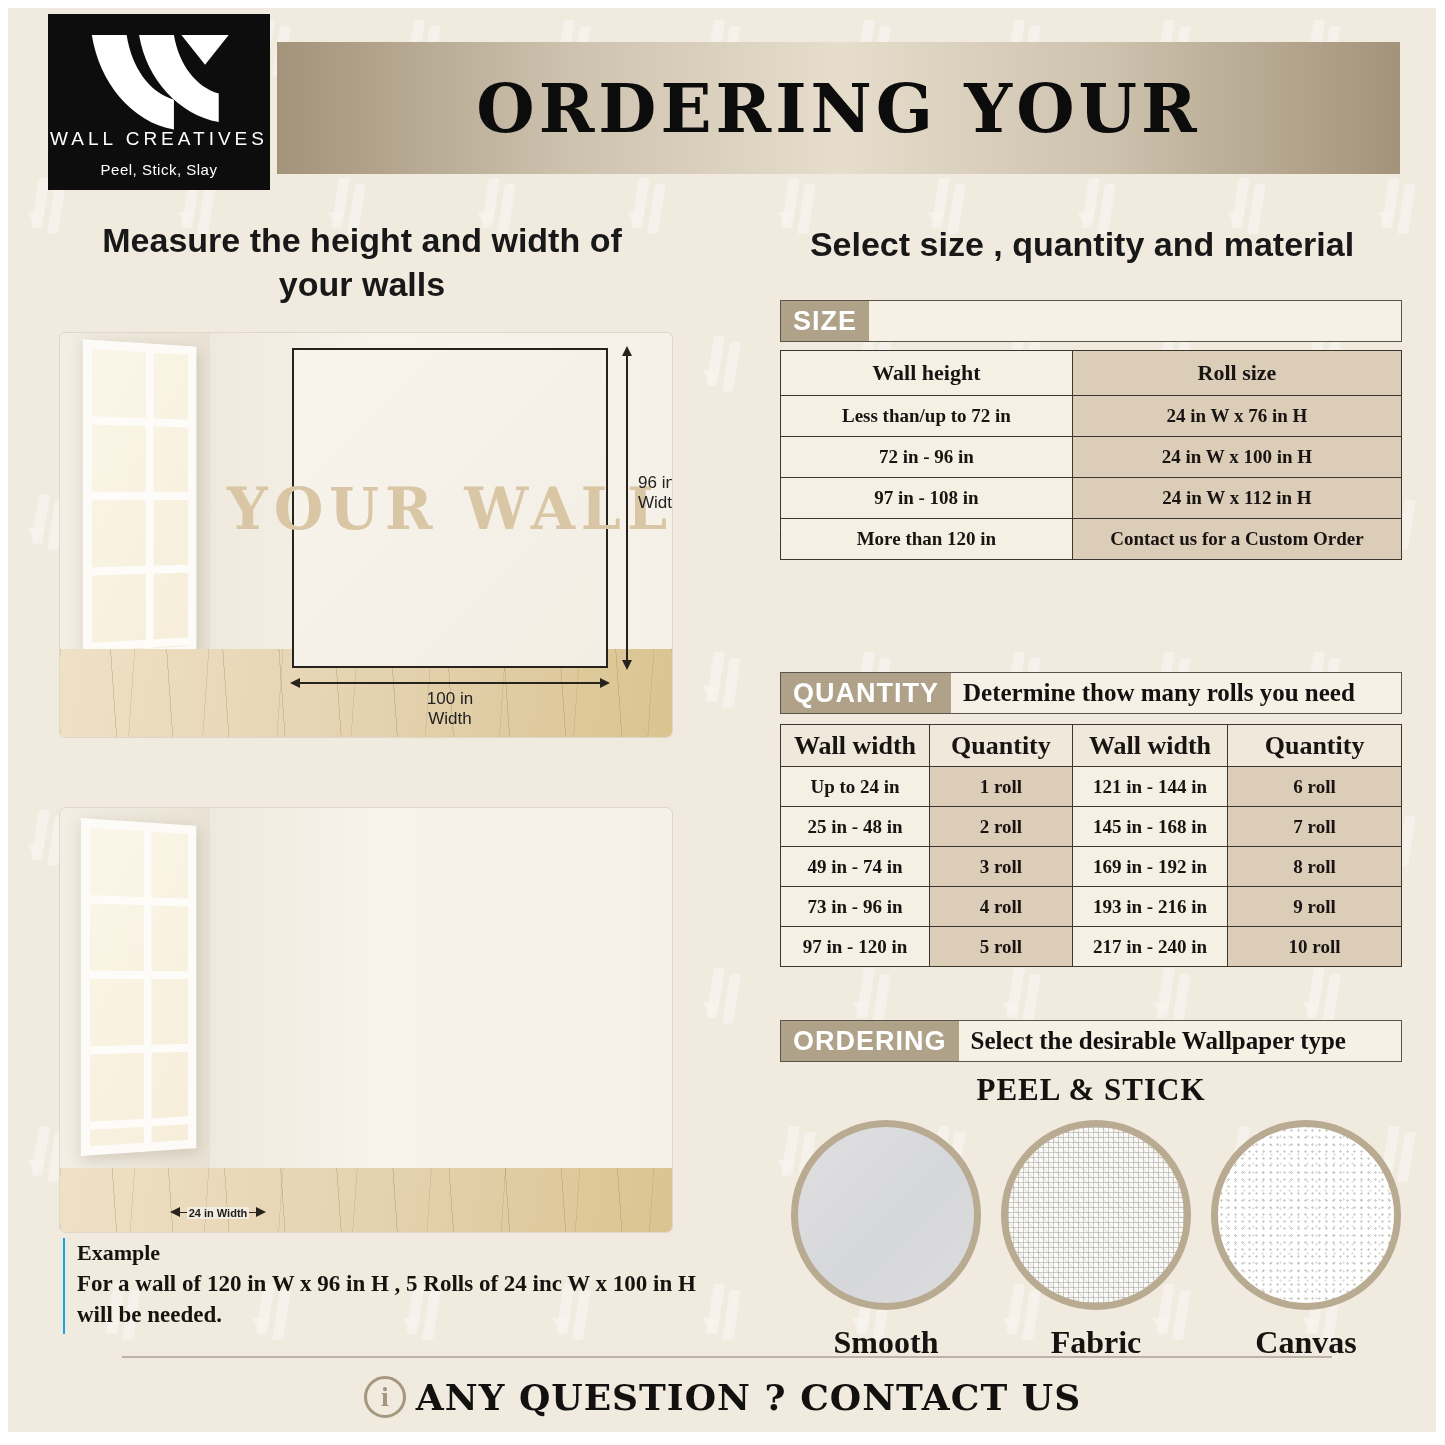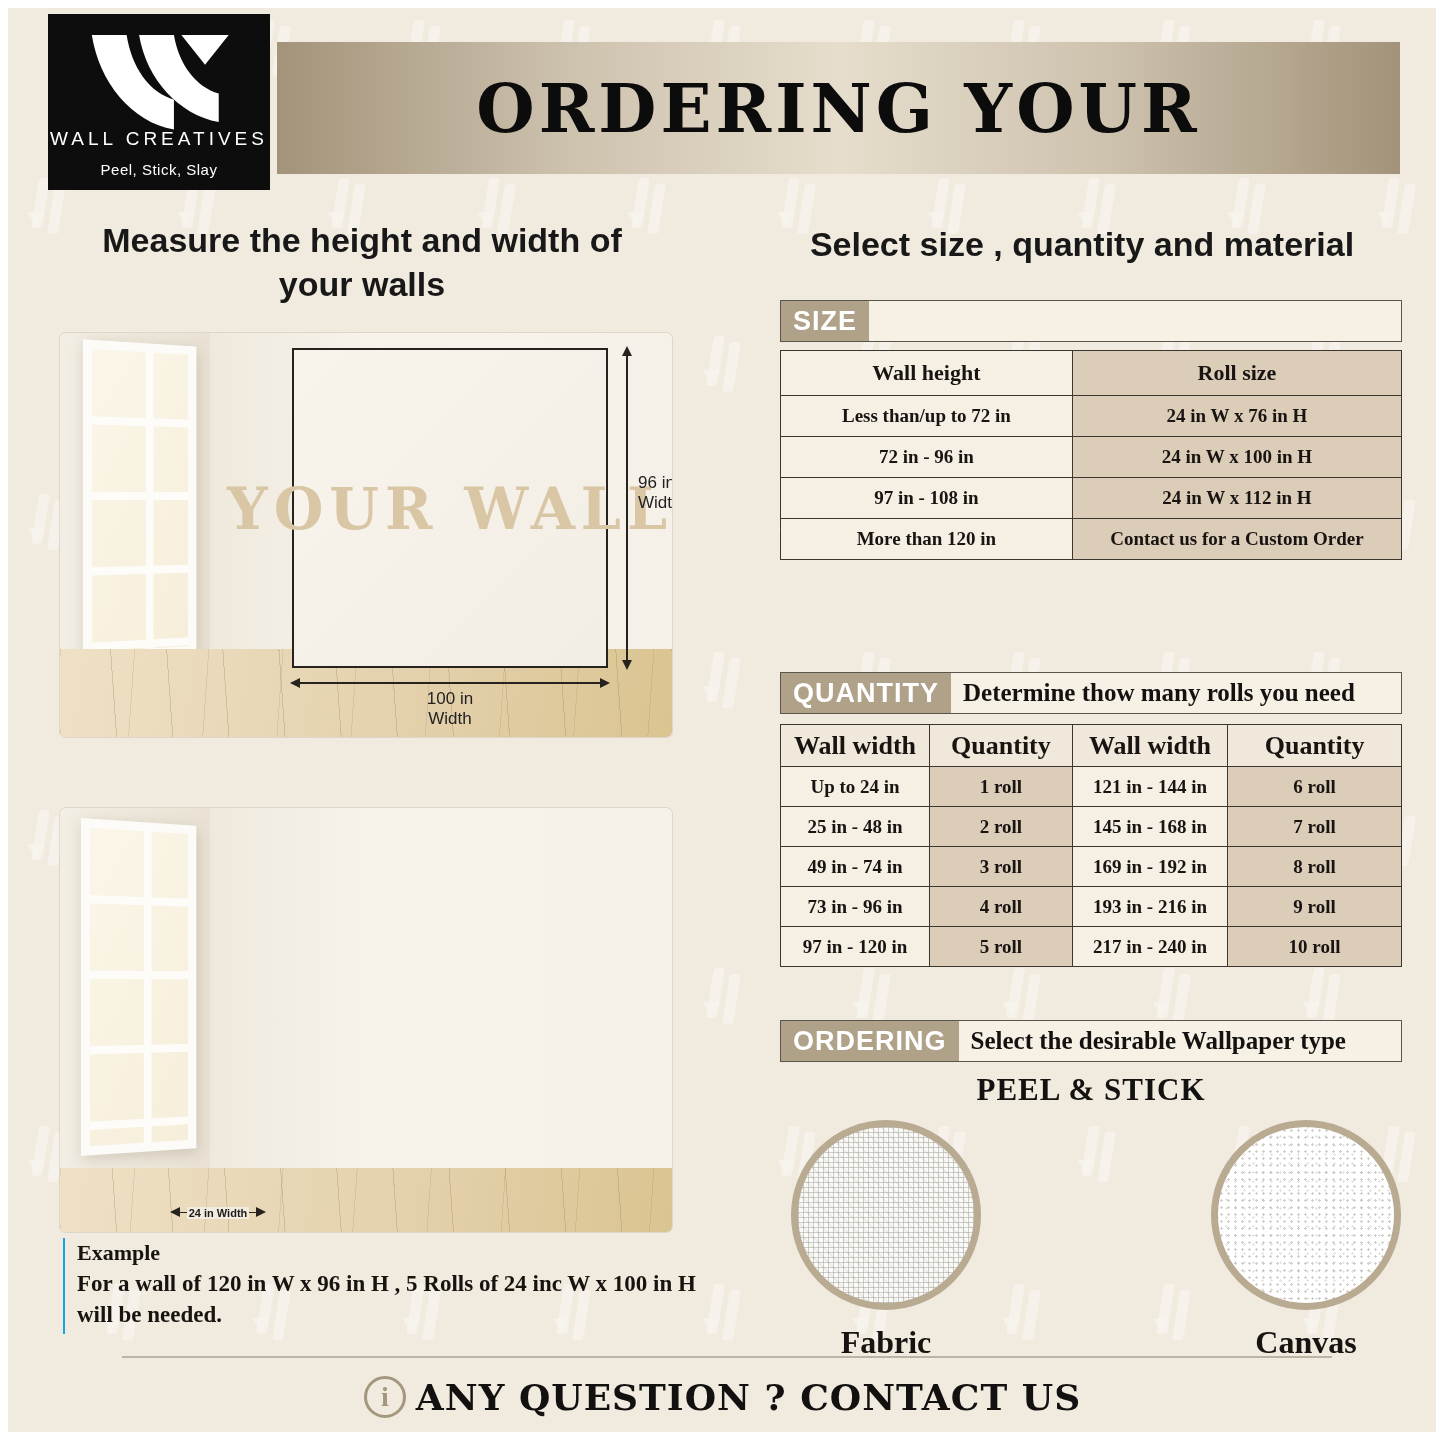--- a/index.html
+++ b/index.html
@@ -836,20 +836,24 @@
       </tbody>
     </table>
 
   <div class="section-bar bar-mat">
     <div class="section-chip">ORDERING</div>
     <div class="section-title">Select the desirable Wallpaper type</div>
   </div>
   <div class="peel-stick">PEEL &amp; STICK</div>
   <div class="materials">
     <div class="material">
+      <div class="swatch swatch-smooth"></div>
+      <div class="material-label">Smooth</div>
+    </div>
+    <div class="material">
       <div class="swatch swatch-fabric"></div>
       <div class="material-label">Fabric</div>
     </div>
     <div class="material">
       <div class="swatch swatch-canvas"></div>
       <div class="material-label">Canvas</div>
     </div>
   </div>
 
   <div class="footer-divider"></div>

